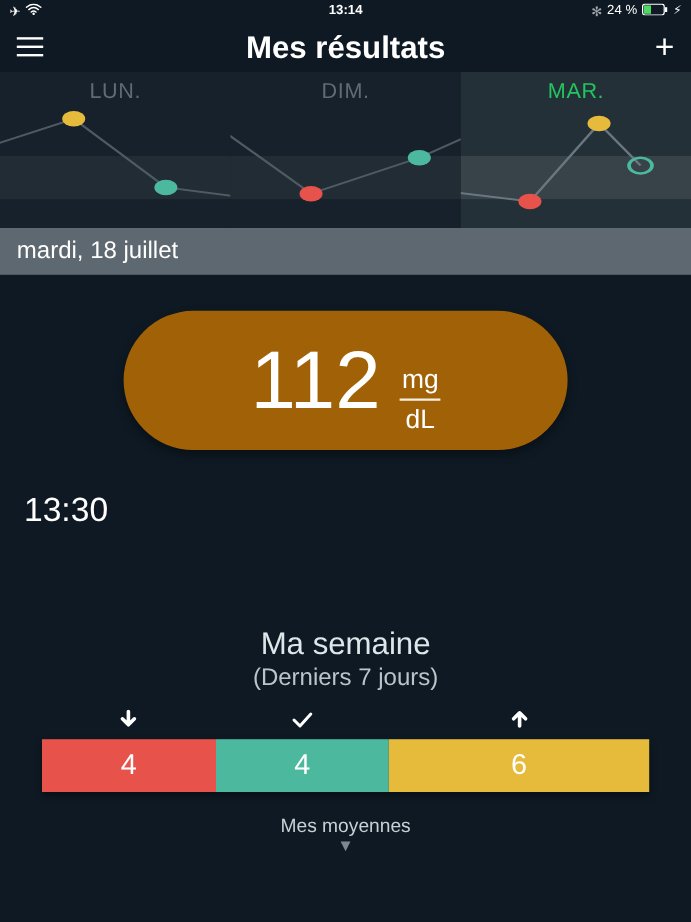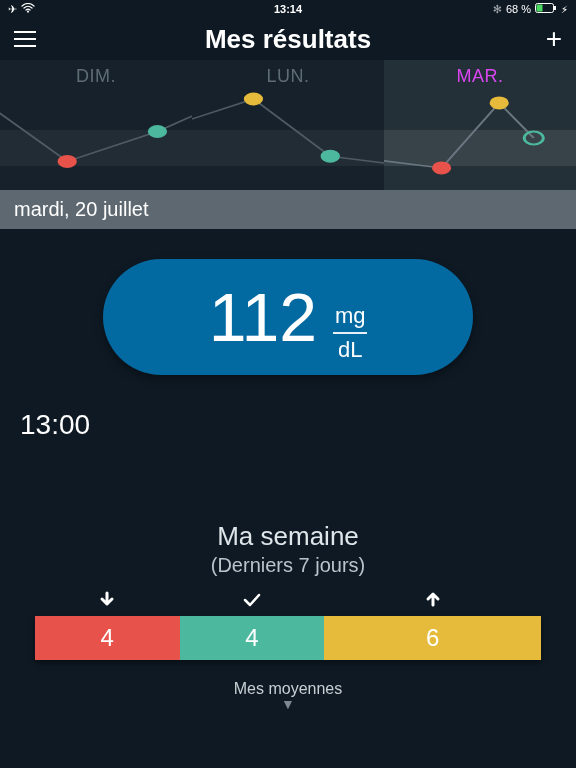--- a/index.html
+++ b/index.html
@@ -31,33 +31,33 @@
   .chart-cell {
     flex: 1; position: relative; border-right: 0;
     background: #0e1923;
   }
   .chart-cell.active { background: #243038; }
   .chart-cell:not(.active) { background: rgba(50,60,68,0.25); }
   .day-label {
     position: absolute; top: 6px; left: 0; right: 0;
     text-align: center; color: #5e6c74; font-size: 18px; letter-spacing: 0.5px;
   }
-  .active .day-label { color: #d946ef; }
+  .active .day-label { color: #22c55e; }
   .chart-band {
     position: absolute; left:0; right:0; top: 70px; height: 36px;
     background: rgba(255,255,255,0.05);
   }
   .active .chart-band { background: rgba(255,255,255,0.09); }
   .date-bar {
     background: #5e6870; color: #fff;
     padding: 8px 14px; font-size: 20px; font-weight:400;
   }
   .reading-wrap { display:flex; justify-content:center; padding: 30px 0 10px;}
   .reading-pill {
-    background: #0369a1;
+    background: #a16207;
     width: 370px; height: 116px; border-radius: 60px;
     display: flex; align-items: center; justify-content: center;
     gap: 16px; color:#fff;
     box-shadow: 0 4px 8px rgba(0,0,0,0.35);
   }
   .reading-val { font-size: 68px; font-weight: 300; line-height:1;}
   .unit { display:flex; flex-direction:column; align-items:center; font-size:22px; font-weight:400;margin-top:32px;}
   .unit hr { width: 34px; border:none; border-top:2px solid rgba(255,255,255,0.9); margin:3px 0;}
   .time-label { padding: 24px 20px 10px; font-size: 28px; font-weight:300;}
   .week-section { text-align:center; margin-top: 70px;}
@@ -83,21 +83,21 @@
     <span>
       <svg width="14" height="10" viewBox="0 0 14 10">
           <path d="M7 9 L7 9 M1 3 Q7 -2 13 3 M3 5 Q7 1.5 11 5 M5 7 Q7 5.3 9 7" stroke="#fff" stroke-width="1.2" fill="none" stroke-linecap="round"></path>
           <circle cx="7" cy="8.5" r="1" fill="#fff"></circle>
         </svg>
     </span>
   </div>
   <div class="status-center">13:14</div>
   <div class="status-right">
     <span style="opacity:.6">✻</span>
-    <span>68 %</span>
+    <span>24 %</span>
     <span>
       <svg width="22" height="10" viewBox="0 0 22 10">
           <rect x="0.5" y="0.5" width="18" height="9" rx="2" stroke="#fff" fill="none"></rect>
           <rect x="1.5" y="1.5" width="6" height="7" fill="#4cd964"></rect>
           <rect x="19" y="3" width="2" height="4" fill="#fff"></rect>
         </svg>
     </span>
     <span style="font-size:10px">⚡︎</span>
   </div>
 </div>
@@ -109,61 +109,61 @@
       <span></span>
     </div>
   <div class="title">Mes résultats</div>
   <div class="plus">+</div>
 </div>
 
 <div class="chart-row">
   <div class="chart-cell">
     <div class="chart-band"></div>
     <svg class="mini-chart" viewBox="0 0 100 100" preserveAspectRatio="none">
+      <polyline points="-20,55 32,30 72,74 120,83" stroke="#4f5b63" stroke-width="1.2" fill="none"></polyline>
+      <circle cx="32" cy="30" r="5" fill="#e6bb3c"></circle>
+      <circle cx="72" cy="74" r="5" fill="#4cb89e"></circle>
+    </svg>
+    <div class="day-label">LUN.</div>
+  </div>
+  <div class="chart-cell">
+    <div class="chart-band"></div>
+    <svg class="mini-chart" viewBox="0 0 100 100" preserveAspectRatio="none">
       <polyline points="-20,20 35,78 82,55 120,30" stroke="#4f5b63" stroke-width="1.2" fill="none"></polyline>
       <circle cx="35" cy="78" r="5" fill="#e7524a"></circle>
       <circle cx="82" cy="55" r="5" fill="#4cb89e"></circle>
     </svg>
     <div class="day-label">DIM.</div>
-  </div>
-  <div class="chart-cell">
-    <div class="chart-band"></div>
-    <svg class="mini-chart" viewBox="0 0 100 100" preserveAspectRatio="none">
-      <polyline points="-20,55 32,30 72,74 120,83" stroke="#4f5b63" stroke-width="1.2" fill="none"></polyline>
-      <circle cx="32" cy="30" r="5" fill="#e6bb3c"></circle>
-      <circle cx="72" cy="74" r="5" fill="#4cb89e"></circle>
-    </svg>
-    <div class="day-label">LUN.</div>
   </div>
   <div class="chart-cell active">
     <div class="chart-band"></div>
     <svg class="mini-chart" viewBox="0 0 100 100" preserveAspectRatio="none">
       <polyline points="-20,74 30,83 60,33 78,60" stroke="#6b7780" stroke-width="1.2" fill="none"></polyline>
       <circle cx="30" cy="83" r="5" fill="#e7524a"></circle>
       <circle cx="60" cy="33" r="5" fill="#e6bb3c"></circle>
       <circle cx="78" cy="60" r="5" fill="none" stroke="#4cb89e" stroke-width="1.6"></circle>
     </svg>
     <div class="day-label">MAR.</div>
   </div>
 </div>
 
-<div class="date-bar">mardi, 20 juillet</div>
+<div class="date-bar">mardi, 18 juillet</div>
 
 <div class="reading-wrap">
   <div class="reading-pill">
     <div class="reading-val">112</div>
     <div class="unit">
       <span>mg</span>
       <hr>
       <span>dL</span>
     </div>
   </div>
 </div>
 
-<div class="time-label">13:00</div>
+<div class="time-label">13:30</div>
 
 <div class="week-section">
   <div class="week-title">Ma semaine</div>
   <div class="week-sub">(Derniers 7 jours)</div>
   <div class="icons-row">
     <div style="flex:4">
       <svg width="16" height="16" viewBox="0 0 16 16">
           <path d="M8 2 V11 M3 8 L8 13 L13 8" stroke="#fff" stroke-width="3" fill="none" stroke-linecap="round" stroke-linejoin="round"></path>
         </svg>
     </div>

